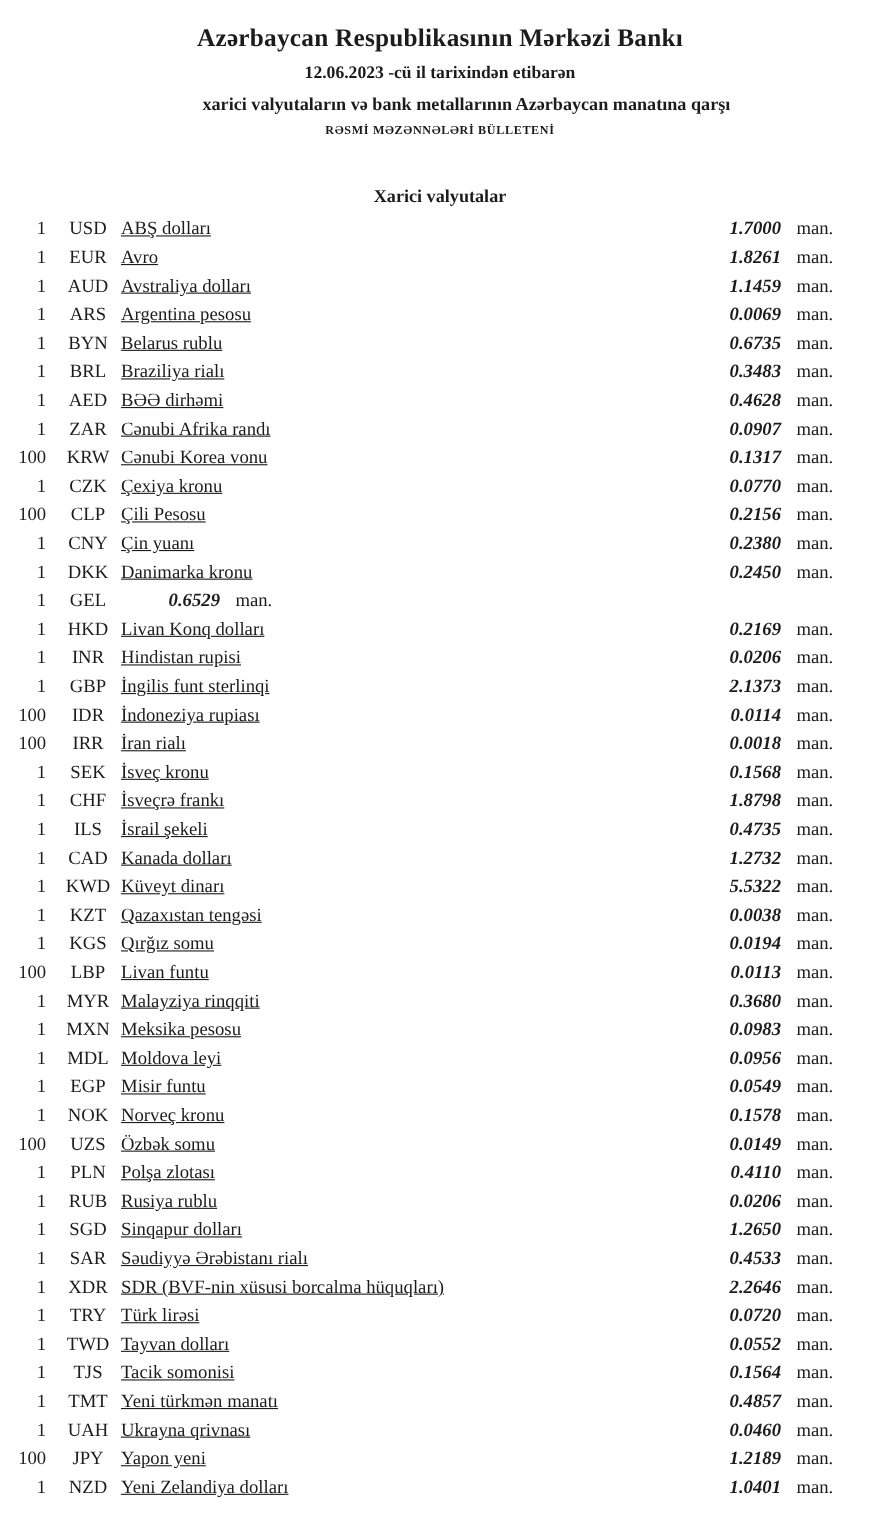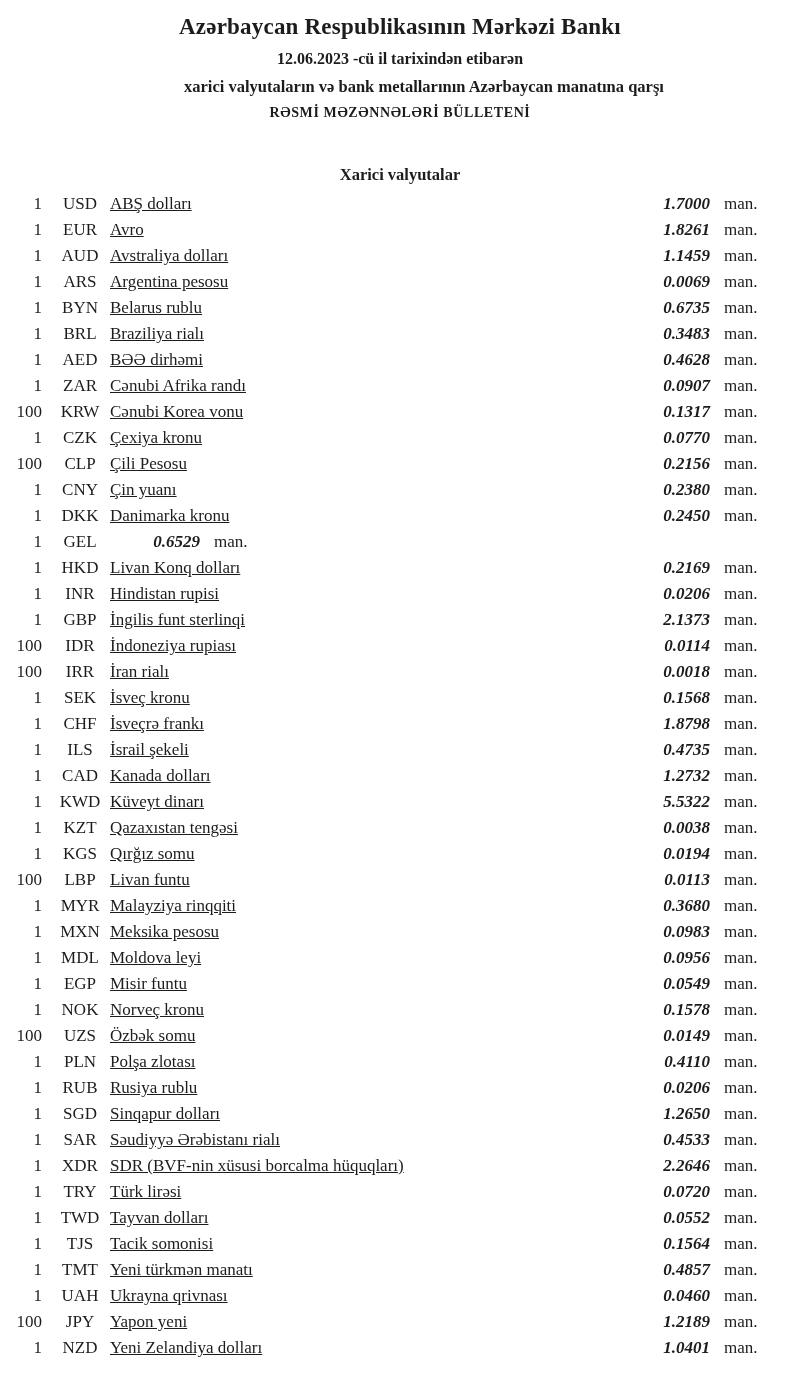--- a/index.html
+++ b/index.html
@@ -7,21 +7,21 @@
     margin: 0;
     padding: 0;
     background: #ffffff;
     color: #1c1c1c;
     font-family: "Liberation Serif", "DejaVu Serif", serif;
   }
   .page {
     width: 800px;
     min-height: 1377px;
     margin: 0 auto;
-    padding: 12px 0 8px 0;
+    padding: 20px 0 8px 0;
     background: #ffffff;
   }
   .header { text-align: center; }
   .title {
     font-size: 23px;
     font-weight: bold;
     margin-top: 2px;
     letter-spacing: 0.2px;
   }
   .date-line {
@@ -29,21 +29,21 @@
     font-weight: bold;
     margin-top: 10px;
   }
   .subtitle {
     font-size: 16.5px;
     font-weight: bold;
     margin-top: 9px;
     margin-left: 48px;
   }
   .bulletin {
-    font-size: 14px;
+    font-size: 11px;
     font-weight: bold;
     margin-top: 8px;
     letter-spacing: 0.6px;
   }
   .section-title {
     text-align: center;
     font-size: 16.5px;
     font-weight: bold;
     margin-top: 44px;
     margin-bottom: 4px;

